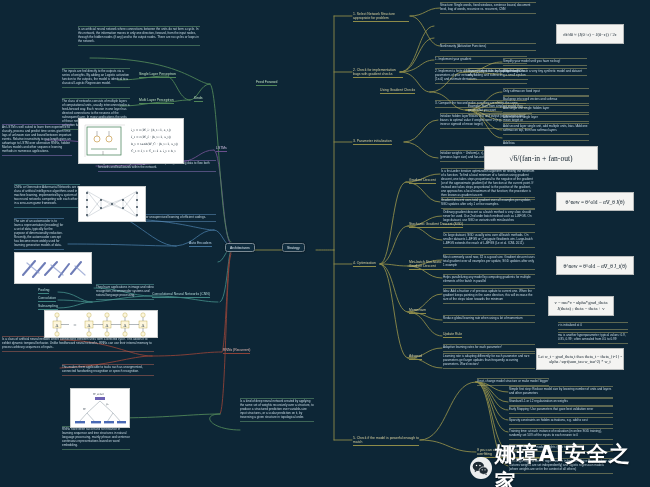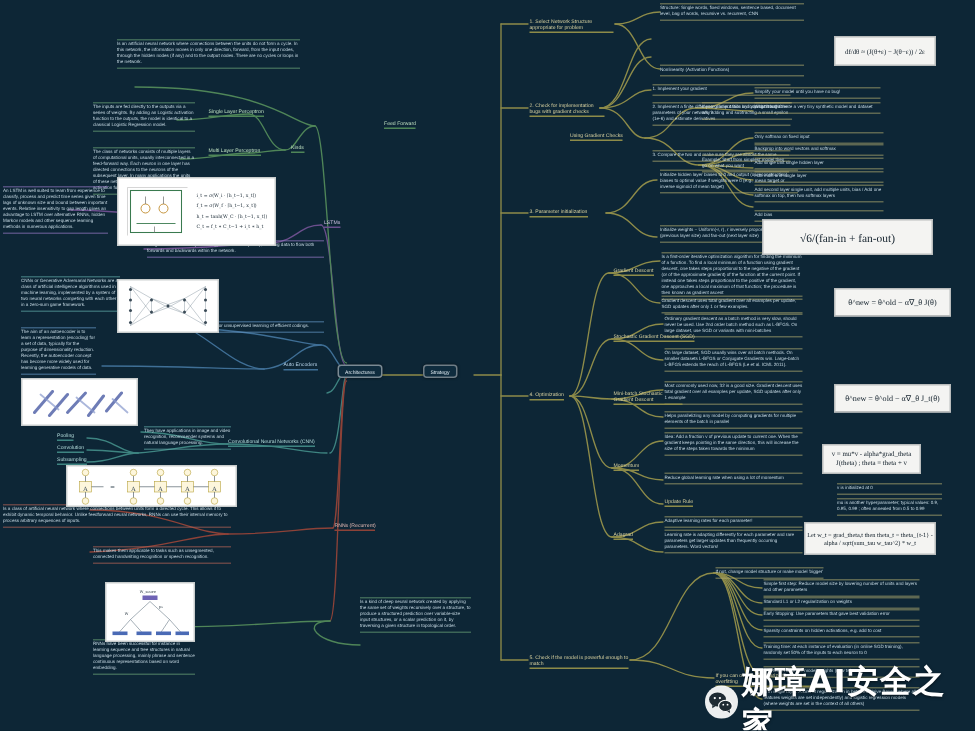--- a/index.html
+++ b/index.html
@@ -388,21 +388,21 @@
   <div class="para hl hb olive" style="left:509px;top:406px;width:104px;">Early Stopping: Use parameters that gave best validation error</div>
   <div class="para hl hb olive" style="left:509px;top:417px;width:104px;">Sparsity constraints on hidden activations, e.g. add to cost</div>
   <div class="para hl hb olive" style="left:509px;top:428px;width:104px;">Training time: at each instance of evaluation (in online SGD training), randomly set 50% of the inputs to each neuron to 0</div>
   <div class="para hl hb olive" style="left:509px;top:444px;width:104px;">Test time: halve the model weights (now twice as many)</div>
   <div class="para hl hb olive" style="left:509px;top:458px;width:104px;">Is in single layer: A kind of regularization in between Naive Bayes (where all features weights are set independently) and logistic regression models (where weights are set in the context of all others)</div>
 
   <div class="fml" style="left:556px;top:24px;width:66px;height:18px;font-size:4.6px;">
     <span>df/dθ ≈ (J(θ+ε) − J(θ−ε)) / 2ε</span>
   </div>
 
-  <div class="fml" style="left:508px;top:146px;width:112px;height:22px;font-size:7.6px;">
+  <div class="fml" style="left:484px;top:146px;width:112px;height:22px;font-size:7.6px;">
     <span>√6/(fan-in + fan-out)</span>
   </div>
 
   <div class="fml" style="left:556px;top:192px;width:76px;height:17px;font-size:5.4px;">
     <span>θ^new = θ^old − α∇_θ J(θ)</span>
   </div>
 
   <div class="fml" style="left:556px;top:256px;width:76px;height:17px;font-size:5.4px;">
     <span>θ^new = θ^old − α∇_θ J_t(θ)</span>
   </div>

